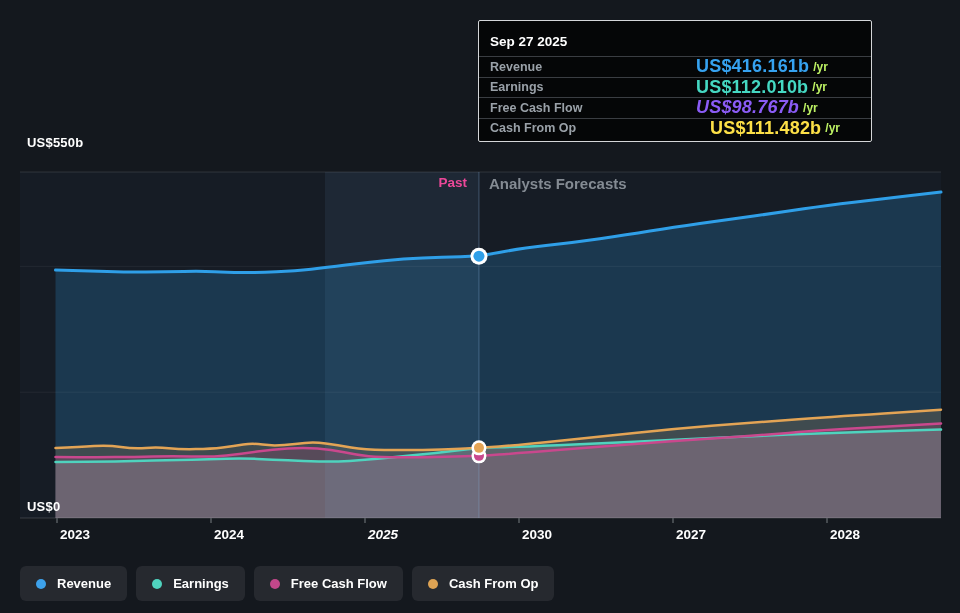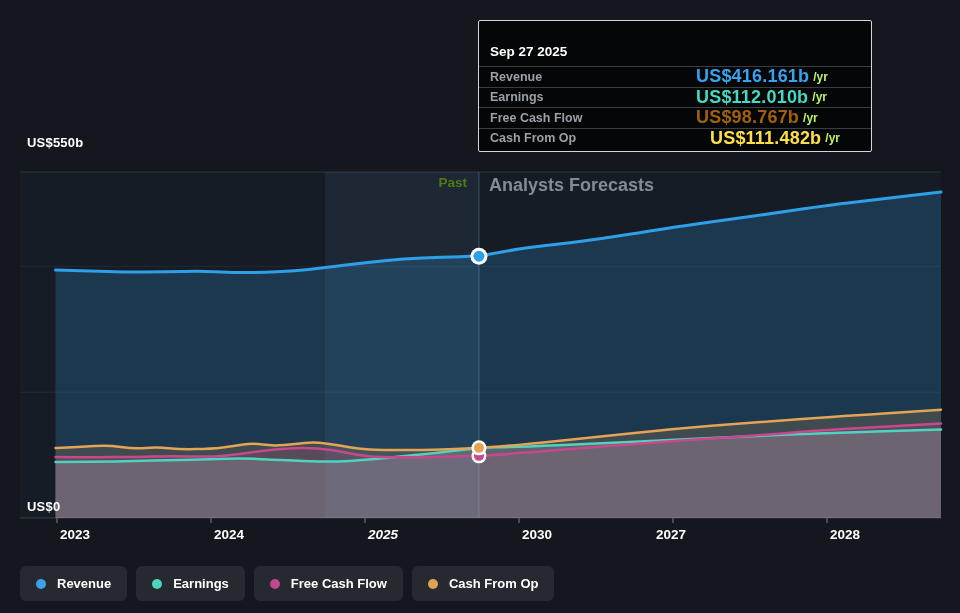--- a/index.html
+++ b/index.html
@@ -1,24 +1,24 @@
 <!DOCTYPE html>
 <html><head>
 <meta charset="utf-8">
 <style>
   html,body{margin:0;padding:0;background:#14181e;width:960px;height:613px;overflow:hidden;
     font-family:"Liberation Sans",sans-serif;}
   .stage{position:relative;width:960px;height:613px;background:#14181e;}
   #plot{position:absolute;left:0;top:0;}
   .axis-label{position:absolute;color:#ffffff;font-weight:700;font-size:13px;letter-spacing:.2px;}
-  .past-label{position:absolute;top:175px;right:493px;color:#4d7c0f;font-weight:700;font-size:13.5px;}
-  .forecast-label{position:absolute;top:175px;left:489px;color:#848b93;font-weight:700;font-size:18px;}
+  .past-label{position:absolute;top:175px;right:493px;color:#ec4899;font-weight:700;font-size:13.5px;}
+  .forecast-label{position:absolute;top:175px;left:489px;color:#848b93;font-weight:700;font-size:15px;}
   .tick-label{position:absolute;top:527px;transform:translateX(-50%);color:#ffffff;font-weight:700;font-size:13.5px;margin-left:18px;}
   .tooltip{position:absolute;left:478px;top:20px;width:394px;box-sizing:border-box;background:#050607;
-    border:1px solid #d4d6d9;border-radius:2px;padding:20px 0 3px 0;}
+    border:1px solid #d4d6d9;border-radius:2px;padding:10px 0 3px 0;}
   .tt-header{color:#ffffff;font-weight:700;font-size:13.5px;padding:3px 11px 7px 11px;}
   .tt-row{display:flex;align-items:center;border-top:1px solid #3a3d42;padding:0 11px;height:19.5px;}
   .tt-label{color:#9aa1a8;font-size:12.5px;font-weight:600;width:206px;flex:0 0 auto;}
   .tt-val{font-size:18px;font-weight:700;letter-spacing:.2px;}
   .tt-suffix{color:#bef264;font-size:12px;font-weight:600;margin-left:4px;}
   .legend{position:absolute;left:20px;top:566px;display:flex;gap:9px;}
   .chip{display:flex;align-items:center;gap:11px;background:#26292f;border-radius:6px;
     padding:0 16px;height:35px;color:#ffffff;font-weight:700;font-size:13px;cursor:pointer;}
   .dot{width:10px;height:10px;border-radius:50%;flex:0 0 auto;}
 </style>
@@ -61,40 +61,40 @@
   <div class="axis-label" style="left:27px;top:499px;">US$0</div>
 
   <div class="past-label">Past</div>
   <div class="forecast-label">Analysts Forecasts</div>
 
   <div id="xticks">
       <div class="tick-label" style="left: 57px;">2023</div>
       <div class="tick-label" style="left: 211px;">2024</div>
       <div class="tick-label" style="left: 365px; font-style: italic;">2025</div>
       <div class="tick-label" style="left: 519px;">2030</div>
-      <div class="tick-label" style="left: 653px;">2027</div>
+      <div class="tick-label" style="left: 673px;">2027</div>
       <div class="tick-label" style="left: 827px;">2028</div>
     </div>
 
   <div class="tooltip">
     <div class="tt-header">Sep 27 2025</div>
     <div id="tt-rows">
         <div class="tt-row">
           <span class="tt-label">Revenue</span>
           <span class="tt-val" style="color: rgb(54, 162, 240);">US$416.161b</span>
           <span class="tt-suffix">/yr</span>
         </div>
         <div class="tt-row">
           <span class="tt-label">Earnings</span>
           <span class="tt-val" style="color: rgb(69, 216, 194);">US$112.010b</span>
           <span class="tt-suffix">/yr</span>
         </div>
         <div class="tt-row">
           <span class="tt-label">Free Cash Flow</span>
-          <span class="tt-val" style="color: #a16207;">US$98.767b</span>
+          <span class="tt-val" style="color: #8b5cf6; font-style: italic;">US$98.767b</span>
           <span class="tt-suffix">/yr</span>
         </div>
         <div class="tt-row">
           <span class="tt-label">Cash From Op</span>
           <span class="tt-val" style="color: #fde047; margin-left: 14px;">US$111.482b</span>
           <span class="tt-suffix">/yr</span>
         </div>
       </div>
   </div>
 

